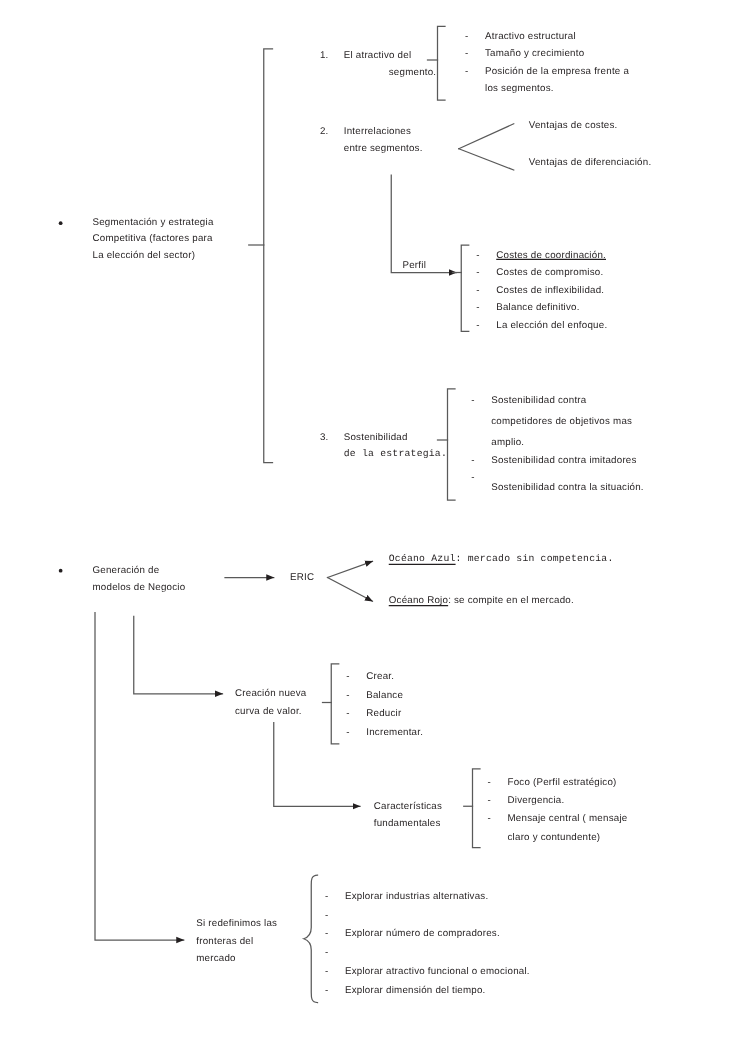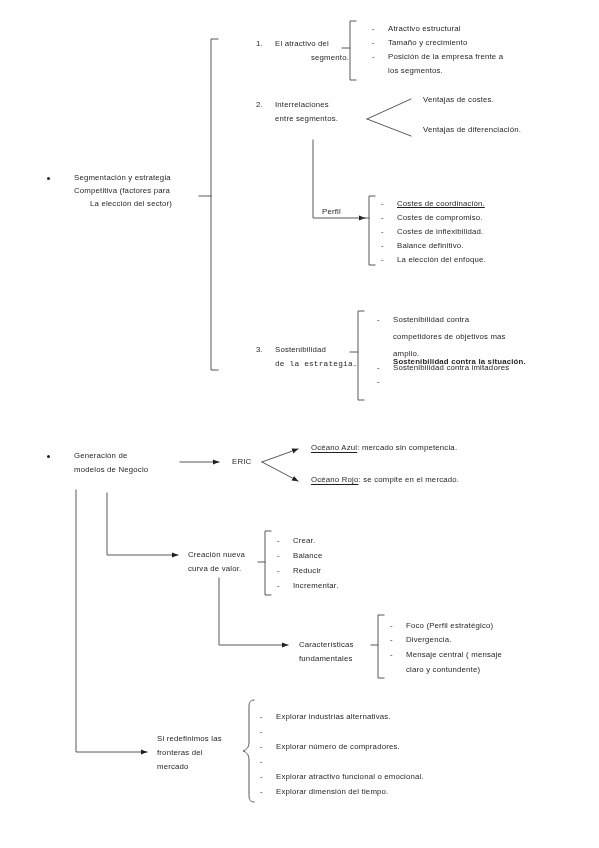--- a/index.html
+++ b/index.html
@@ -103,21 +103,21 @@
       <path d="M384,615 L378,615 L378,678 L384,678"></path>
       <path d="M371,645 L378,645"></path>
 
       <path d="M254,700 C249,700 249,704 249,708 L249,742 C249,748 246,750 243,751 C246,752 249,754 249,760 L249,794 C249,798 249,802 254,802"></path>
     </g>
   </svg>
 
   <div class="bullet-dot" style="left:47px; top:177px;"></div>
   <div class="txt" style="left:74px; top:172px;">Segmentación y estrategia</div>
   <div class="txt" style="left:74px; top:185px;">Competitiva (factores para</div>
-  <div class="txt" style="left:74px; top:198px;margin-left:16px;">La elección del sector)</div>
+  <div class="txt" style="left:74px; top:198px;">La elección del sector)</div>
 
   <div class="num" style="left:256px; top:38px;">1.</div>
   <div class="txt" style="left:275px; top:38px;">El atractivo del</div>
   <div class="txt" style="left:275px; top:52px;margin-left:36px;">segmento.</div>
 
   <div class="dash" style="left:372px; top:23px;">-</div>
   <div class="txt" style="left:388px; top:23px;">Atractivo estructural</div>
   <div class="dash" style="left:372px; top:37px;">-</div>
   <div class="txt" style="left:388px; top:37px;">Tamaño y crecimiento</div>
   <div class="dash" style="left:372px; top:51px;">-</div>
@@ -148,29 +148,29 @@
   <div class="txt" style="left:275px; top:344px;">Sostenibilidad</div>
   <div class="txt" style="left:275px; top:358px;font-family:Liberation Mono, monospace;">de la estrategia.</div>
 
   <div class="dash" style="left:377px; top:314px;">-</div>
   <div class="txt" style="left:393px; top:314px;">Sostenibilidad contra</div>
   <div class="txt" style="left:393px; top:331px;">competidores de objetivos mas</div>
   <div class="txt" style="left:393px; top:348px;">amplio.</div>
   <div class="dash" style="left:377px; top:362px;">-</div>
   <div class="txt" style="left:393px; top:362px;">Sostenibilidad contra imitadores</div>
   <div class="dash" style="left:377px; top:376px;">-</div>
-  <div class="txt" style="left:393px; top:356px;font-weight:bold;">Sostenibilidad contra la situación.</div>
+  <div class="txt" style="left:393px; top:384px;">Sostenibilidad contra la situación.</div>
 
   <div class="bullet-dot" style="left:47px; top:455px;"></div>
   <div class="txt" style="left:74px; top:450px;">Generación de</div>
   <div class="txt" style="left:74px; top:464px;">modelos de Negocio</div>
 
   <div class="txt" style="left:232px; top:456px;">ERIC</div>
 
-  <div class="txt" style="left:311px; top:442px;"><span class="uline">Océano Azul</span><span>: mercado sin competencia.</span></div>
+  <div class="txt" style="left:311px; top:442px;font-family:Liberation Mono, monospace;"><span class="uline">Océano Azul</span><span>: mercado sin competencia.</span></div>
 
   <div class="txt" style="left:311px; top:474px;"><span class="uline">Océano Rojo</span><span>: se compite en el mercado.</span></div>
 
   <div class="txt" style="left:188px; top:549px;">Creación nueva</div>
   <div class="txt" style="left:188px; top:563px;">curva de valor.</div>
 
   <div class="dash" style="left:277px; top:535px;">-</div>
   <div class="txt" style="left:293px; top:535px;">Crear.</div>
   <div class="dash" style="left:277px; top:550px;">-</div>
   <div class="txt" style="left:293px; top:550px;">Balance</div>

